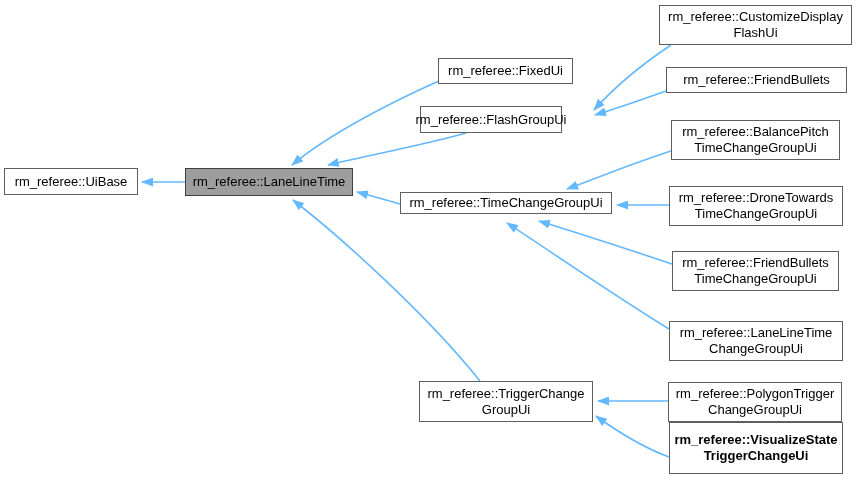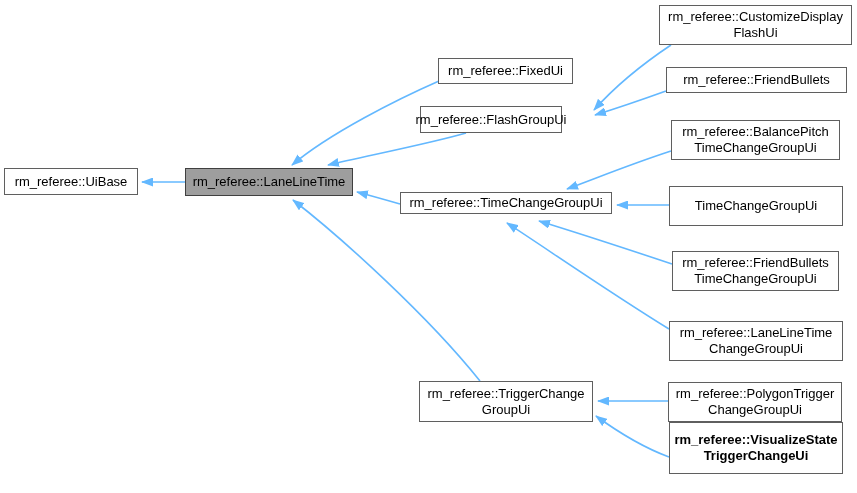--- a/index.html
+++ b/index.html
@@ -98,20 +98,21 @@
         <span>FlashUi</span>
       </div>
       <div class="node" title="rm_referee::HeroHitFlashUi" style="left: 666px; top: 67px; width: 181px; height: 26px;">
         <span>rm_referee::FriendBullets</span>
       </div>
       <div class="node" title="rm_referee::BalancePitchTimeChangeGroupUi" style="left: 671px; top: 120px; width: 169px; height: 40px;">
         <span>rm_referee::BalancePitch</span>
         <span>TimeChangeGroupUi</span>
       </div>
       <div class="node" title="rm_referee::DroneTowardsTimeChangeGroupUi" style="left: 669px; top: 186px; width: 174px; height: 40px;">
+        <span>rm_referee::DroneTowards</span>
         <span>TimeChangeGroupUi</span>
       </div>
       <div class="node" title="rm_referee::FriendBulletsTimeChangeGroupUi" style="left: 672px; top: 251px; width: 167px; height: 40px;">
         <span>rm_referee::FriendBullets</span>
         <span>TimeChangeGroupUi</span>
       </div>
       <div class="node" title="rm_referee::LaneLineTimeChangeGroupUi" style="left: 669px; top: 321px; width: 174px; height: 40px;">
         <span>rm_referee::LaneLineTime</span>
         <span>ChangeGroupUi</span>
       </div>

